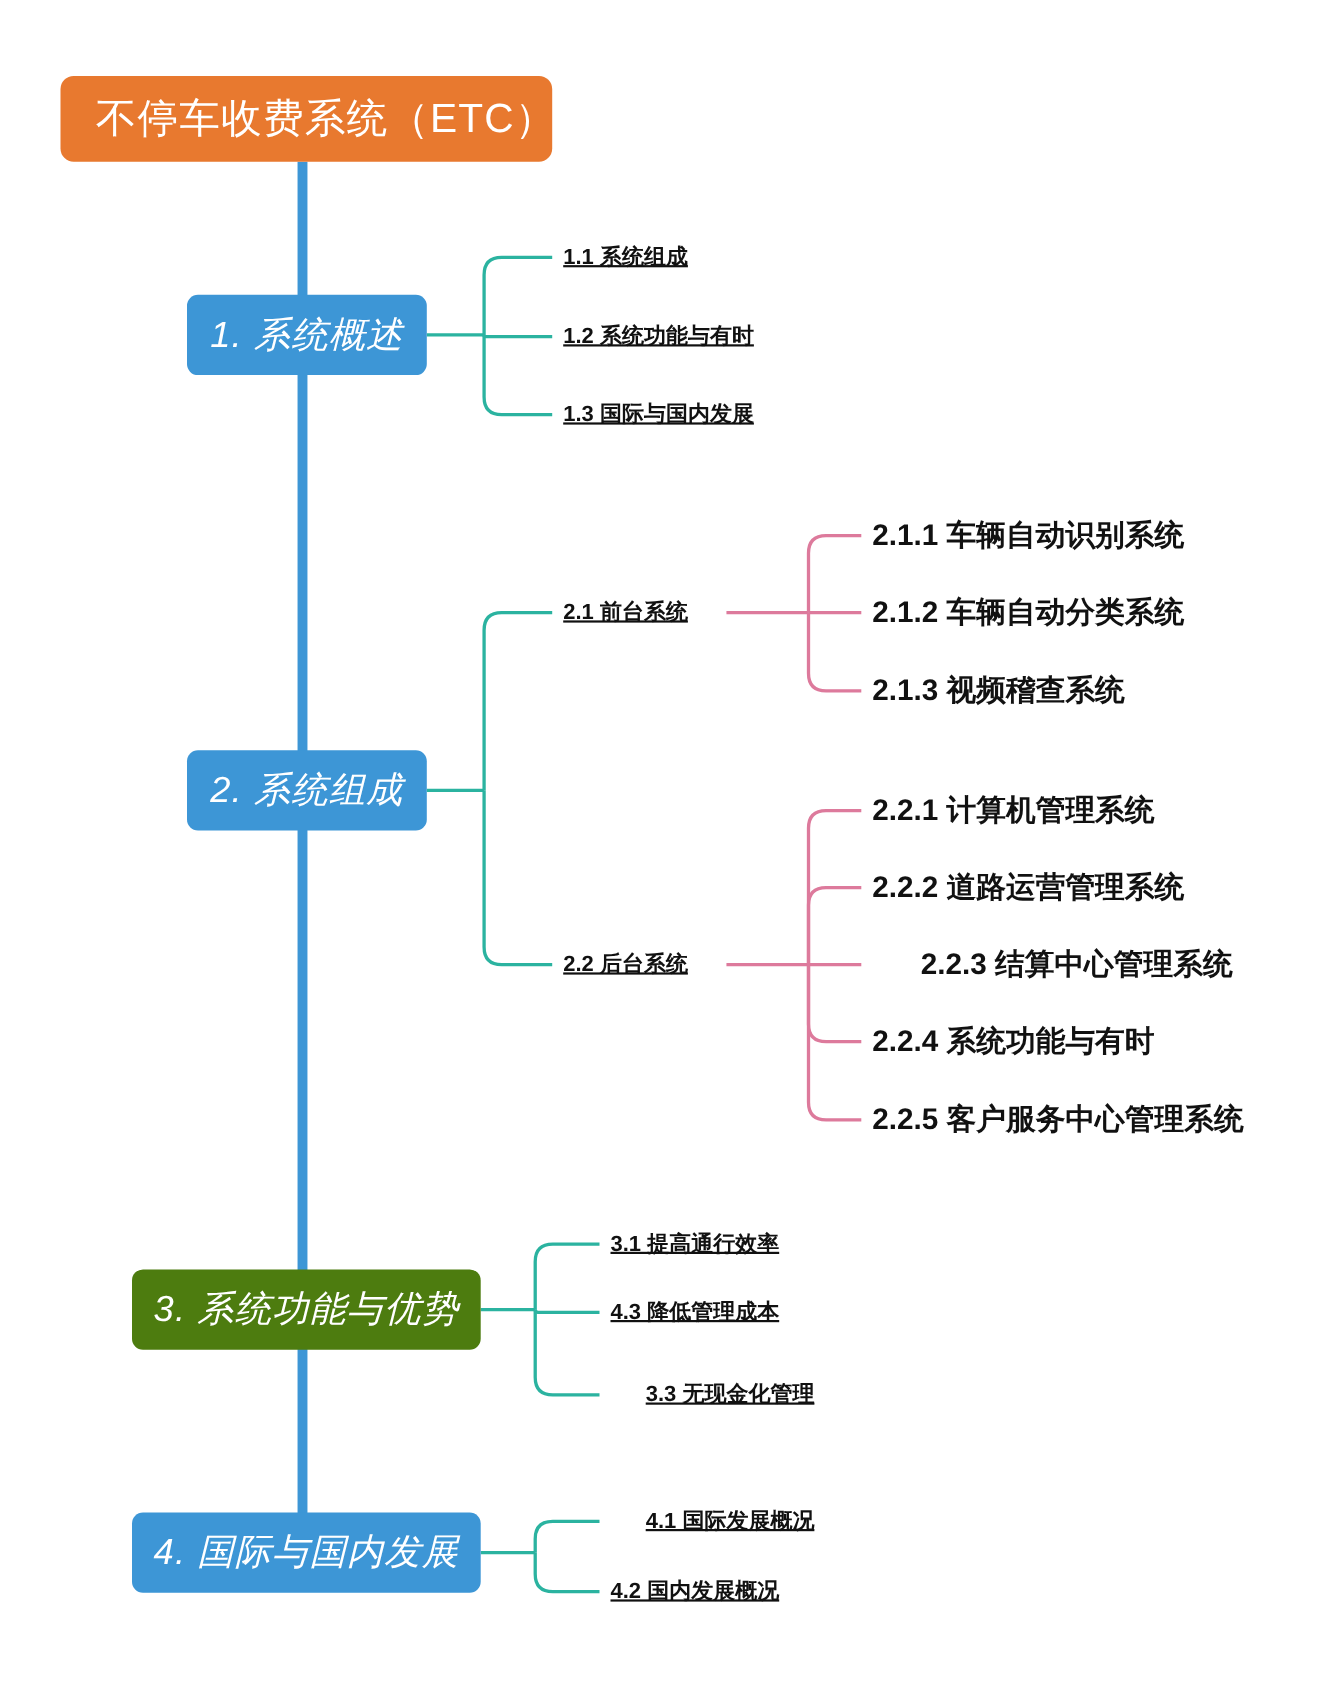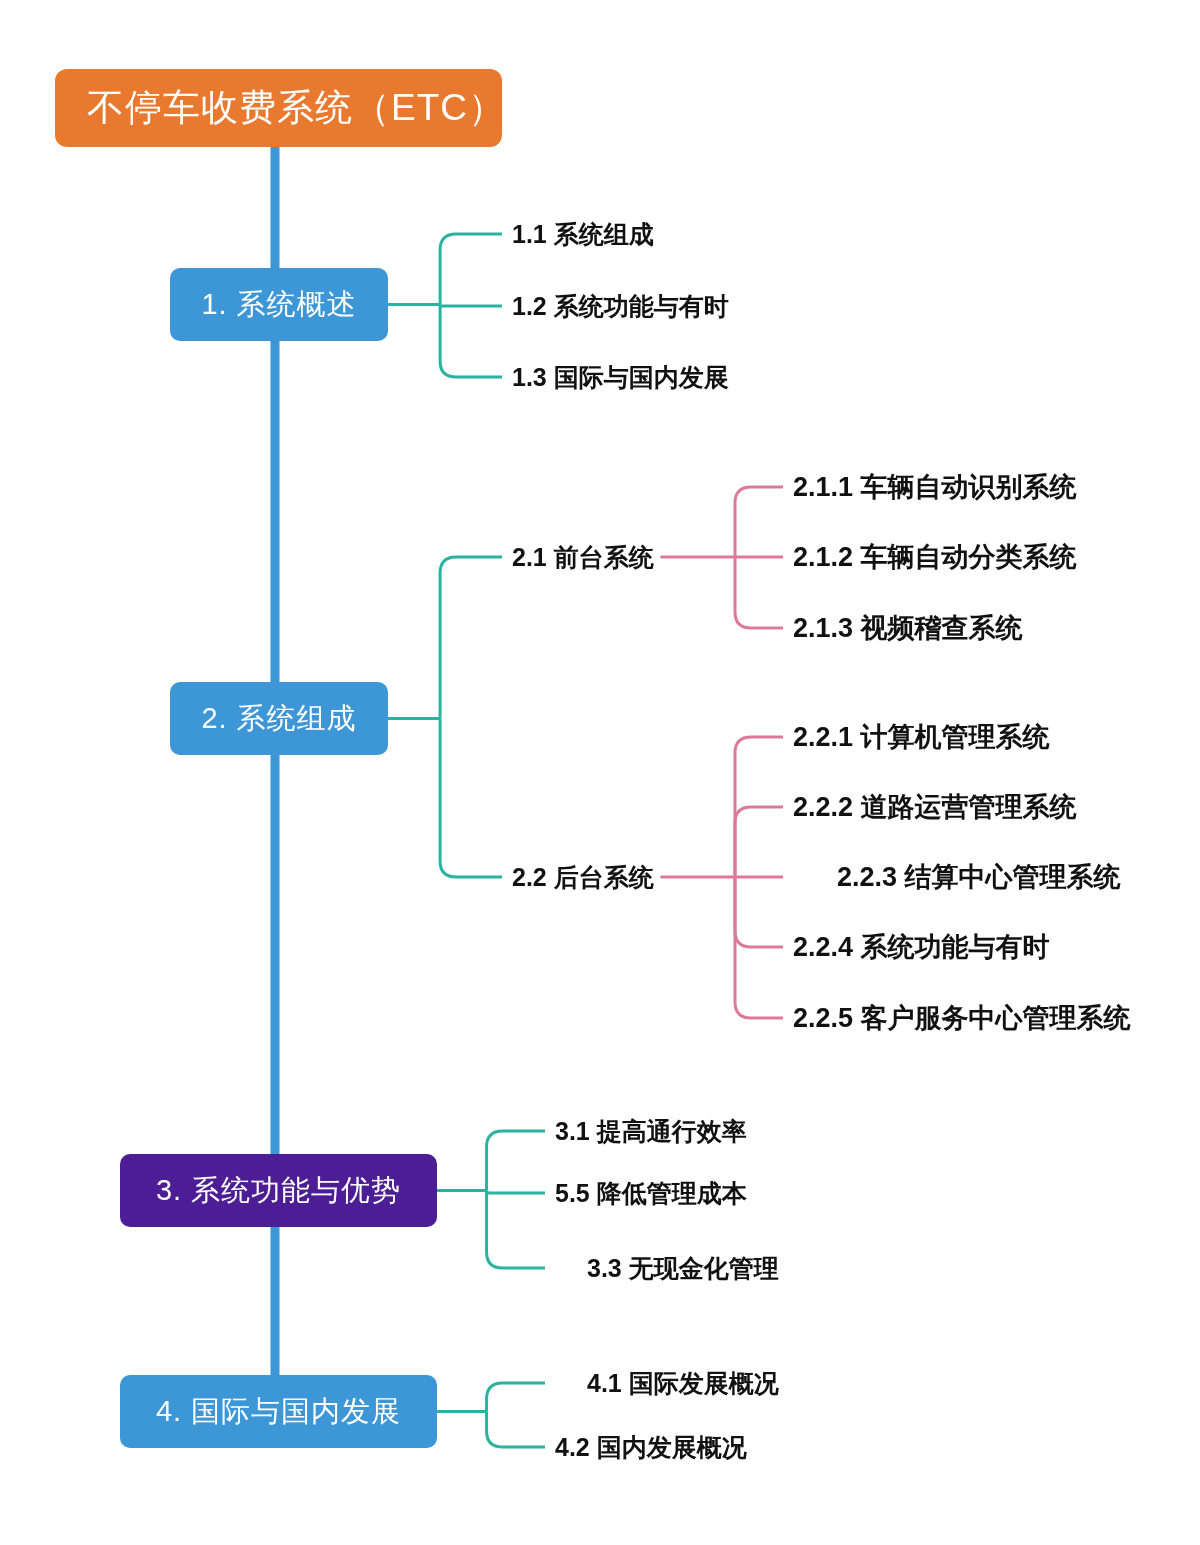--- a/index.html
+++ b/index.html
@@ -38,31 +38,33 @@
     white-space: nowrap;
   }
   .root-box {
     border-radius: 12px;
     font-size: 37px;
     letter-spacing: 1px;
     justify-content: flex-start;
     padding-left: 32px;
   }
   .branch-box {
-    font-size: 29px;
+    font-size: 33px;
     letter-spacing: 1px;
+    font-style: italic;
   }
   .leaf-label {
     position: absolute;
     color: #111111;
-    font-size: 25px;
+    font-size: 20px;
     white-space: nowrap;
     line-height: 1;
     font-weight: 600;
     transform: translateY(-50%);
+    text-decoration: underline;
   }
   .sub-label {
     position: absolute;
     color: #111111;
     font-size: 27px;
     white-space: nowrap;
     line-height: 1;
     font-weight: 600;
     transform: translateY(-50%);
   }
@@ -122,25 +124,25 @@
       <div class="leaf-label" style="left: 512px; top: 557px;">2.1 前台系统</div>
       <div class="sub-label" style="left: 793px; top: 487px;">2.1.1 车辆自动识别系统</div>
       <div class="sub-label" style="left: 793px; top: 557px;">2.1.2 车辆自动分类系统</div>
       <div class="sub-label" style="left: 793px; top: 628px;">2.1.3 视频稽查系统</div>
       <div class="leaf-label" style="left: 512px; top: 877px;">2.2 后台系统</div>
       <div class="sub-label" style="left: 793px; top: 737px;">2.2.1 计算机管理系统</div>
       <div class="sub-label" style="left: 793px; top: 807px;">2.2.2 道路运营管理系统</div>
       <div class="sub-label" style="left: 837px; top: 877px;">2.2.3 结算中心管理系统</div>
       <div class="sub-label" style="left: 793px; top: 947px;">2.2.4 系统功能与有时</div>
       <div class="sub-label" style="left: 793px; top: 1018px;">2.2.5 客户服务中心管理系统</div>
-      <div class="node-box branch-box" style="left: 120px; top: 1154px; width: 317px; height: 73px; background: #4c1d95;">
+      <div class="node-box branch-box" style="left: 120px; top: 1154px; width: 317px; height: 73px; background: #4d7c0f;">
         <span>3. 系统功能与优势</span>
       </div>
       <div class="leaf-label" style="left: 555px; top: 1131px;">3.1 提高通行效率</div>
-      <div class="leaf-label" style="left: 555px; top: 1193px;">5.5 降低管理成本</div>
+      <div class="leaf-label" style="left: 555px; top: 1193px;">4.3 降低管理成本</div>
       <div class="leaf-label" style="left: 555px; top: 1268px; margin-left: 32px;">3.3 无现金化管理</div>
       <div class="node-box branch-box" style="left: 120px; top: 1375px; width: 317px; height: 73px; background: rgb(61, 150, 214);">
         <span>4. 国际与国内发展</span>
       </div>
       <div class="leaf-label" style="left: 555px; top: 1383px; margin-left: 32px;">4.1 国际发展概况</div>
       <div class="leaf-label" style="left: 555px; top: 1447px;">4.2 国内发展概况</div>
     </div>
 
 </div>
 

